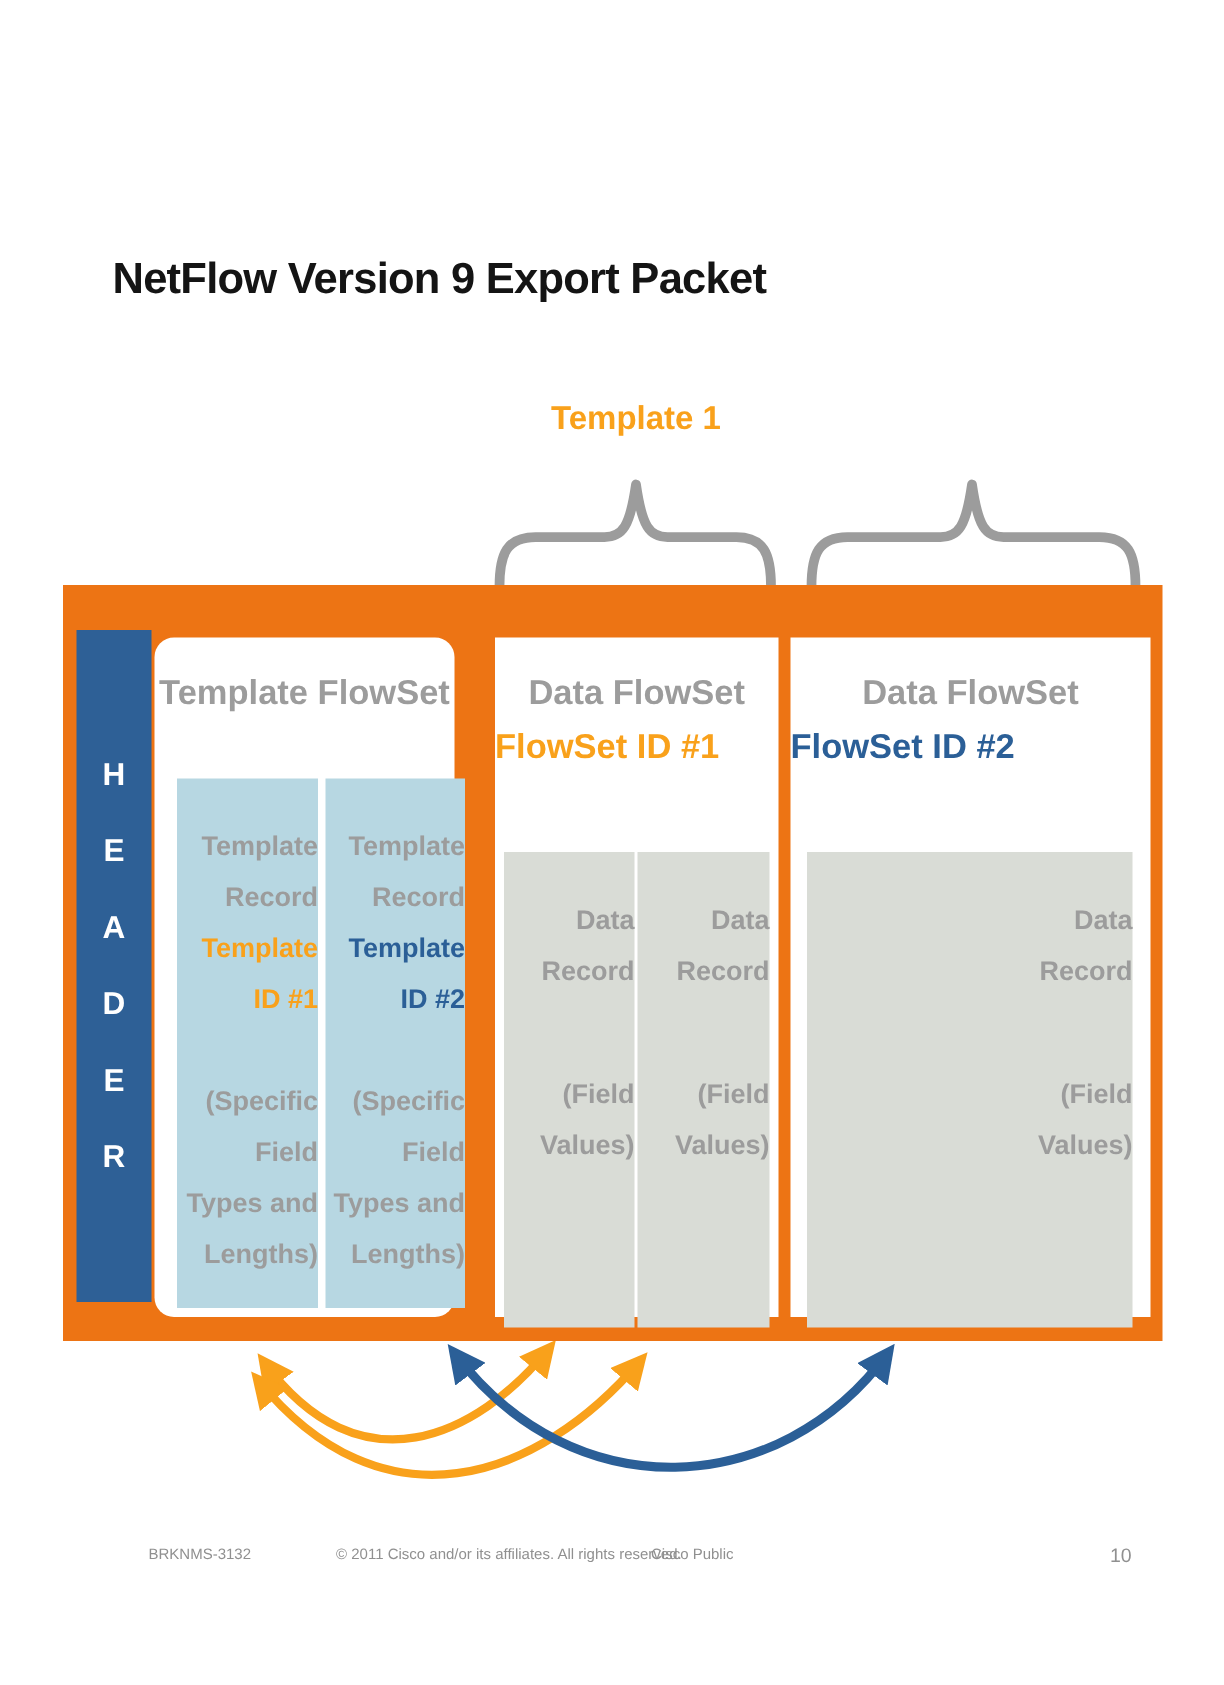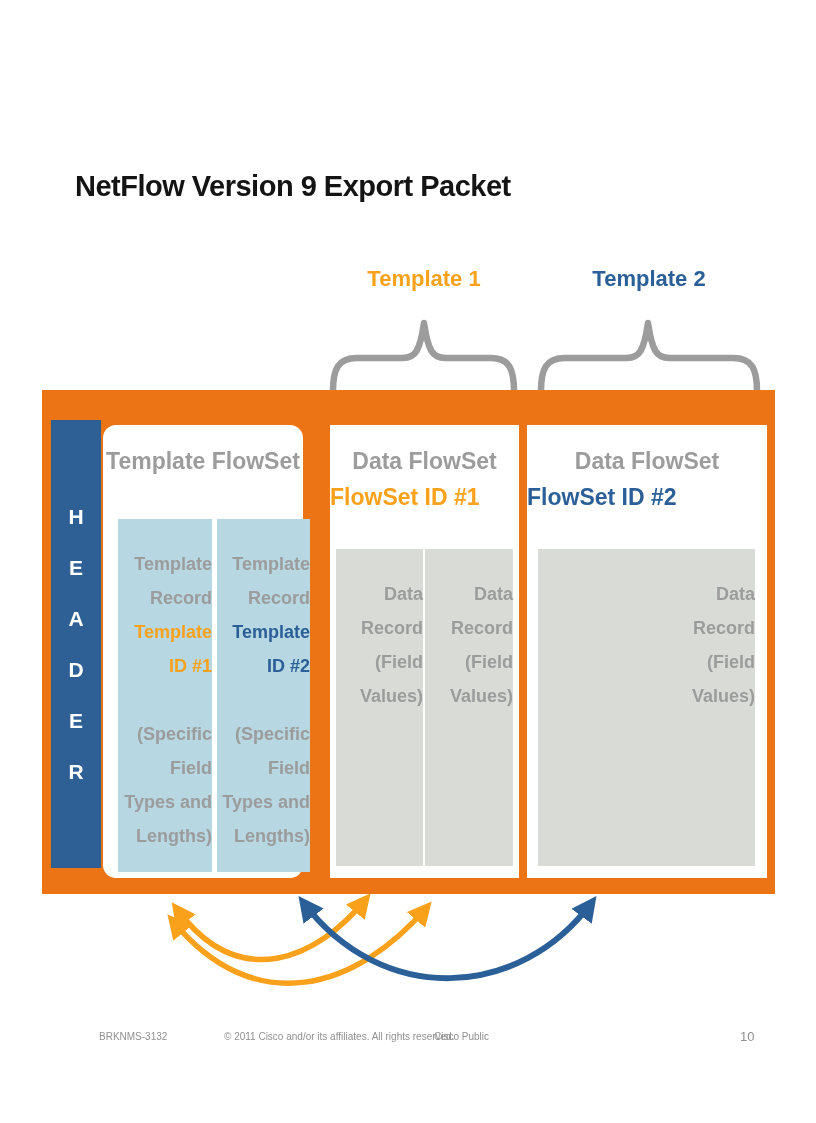--- a/index.html
+++ b/index.html
@@ -49,49 +49,48 @@
   }
   .panel-subtitle.orange{color:#F9A11B;}
   .panel-subtitle.blue{color:#2B5F97;}
 
   
   .rec{
     position:absolute; text-align:right; font-weight:bold;
     font-size:18px; line-height:34px; color:#9C9C9C;
   }
   .rec.blue-box{background:#B7D7E2; top:94px; height:353px; padding-top:28px; box-sizing:border-box;}
-  .rec.gray-box{background:#D9DCD6; top:124px; height:317px; padding-top:28px; box-sizing:border-box;}
+  .rec.gray-box{background:#D9DCD6; top:143px; height:317px; padding-top:28px; box-sizing:border-box;}
   .p1 .rec.r1{left:15px;  width:94px;}
   .p1 .rec.r2{left:114px; width:93px;}
   .p2 .rec.r1{left:6px;  width:87px;}
   .p2 .rec.r2{left:95px; width:88px;}
   .p3 .rec.r1{left:11px; width:217px;}
   .rec .id-orange{color:#F9A11B;}
   .rec .id-blue{color:#2B5F97;}
   .rec .detail{display:block; margin-top:34px;}
-  .rec .gap2{display:block; }
+  .rec .gap2{display:block; margin-top:48px;}
 
   
   .footer{position:absolute; left:0; top:1031px; width:816px; height:20px;
     color:#909090; font-size:10px;}
   .footer span{position:absolute; white-space:nowrap;}
   .f-id{left:99px;}
   .f-copy{left:224px;}
   .f-class{left:434px;}
   .f-page{left:740px; top:-2px; font-size:13px;}
 </style>
 </head>
 <body>
 
 <div class="page">
 
   <div class="slide-title">NetFlow Version 9 Export Packet</div>
 
   <div class="tmpl-label one">Template 1</div>
-  <div class="tmpl-label two">Template 2</div>
 
   <svg class="overlay" viewBox="0 0 816 1123">
     <defs>
       <marker id="ah-o" viewBox="0 0 10 10" refX="7" refY="5" markerWidth="4.4" markerHeight="4.4" orient="auto-start-reverse">
         <path d="M0 0 L10 5 L0 10 z" fill="#F9A11B"></path>
       </marker>
       <marker id="ah-b" viewBox="0 0 10 10" refX="7" refY="5" markerWidth="4.2" markerHeight="4.2" orient="auto-start-reverse">
         <path d="M0 0 L10 5 L0 10 z" fill="#2B5F97"></path>
       </marker>
     </defs>

